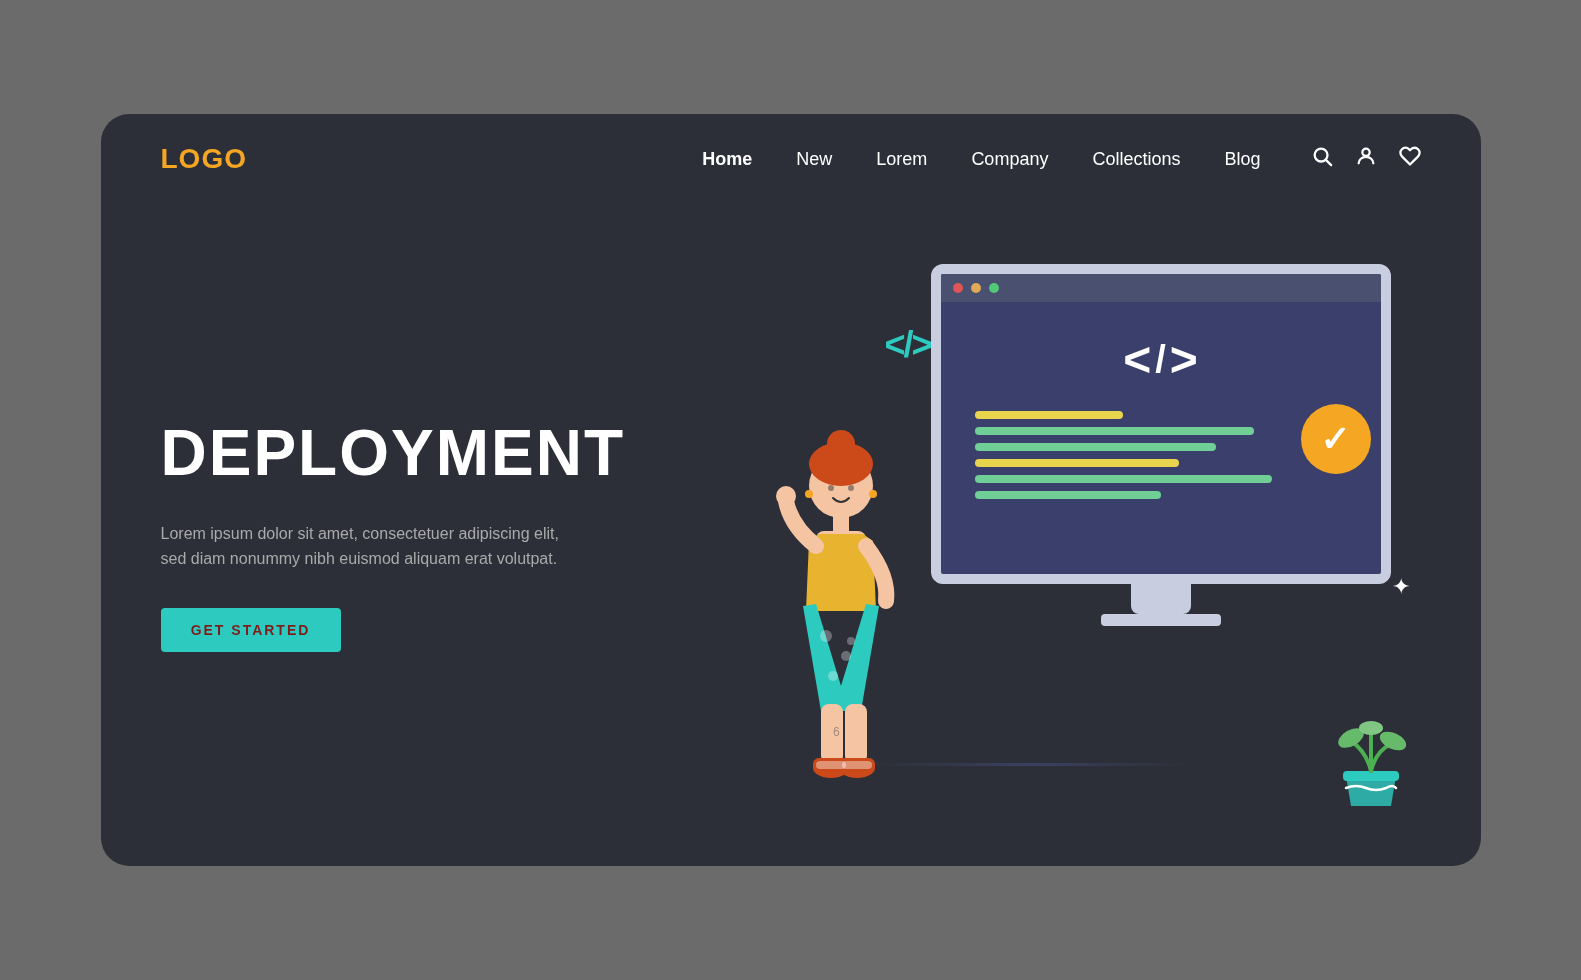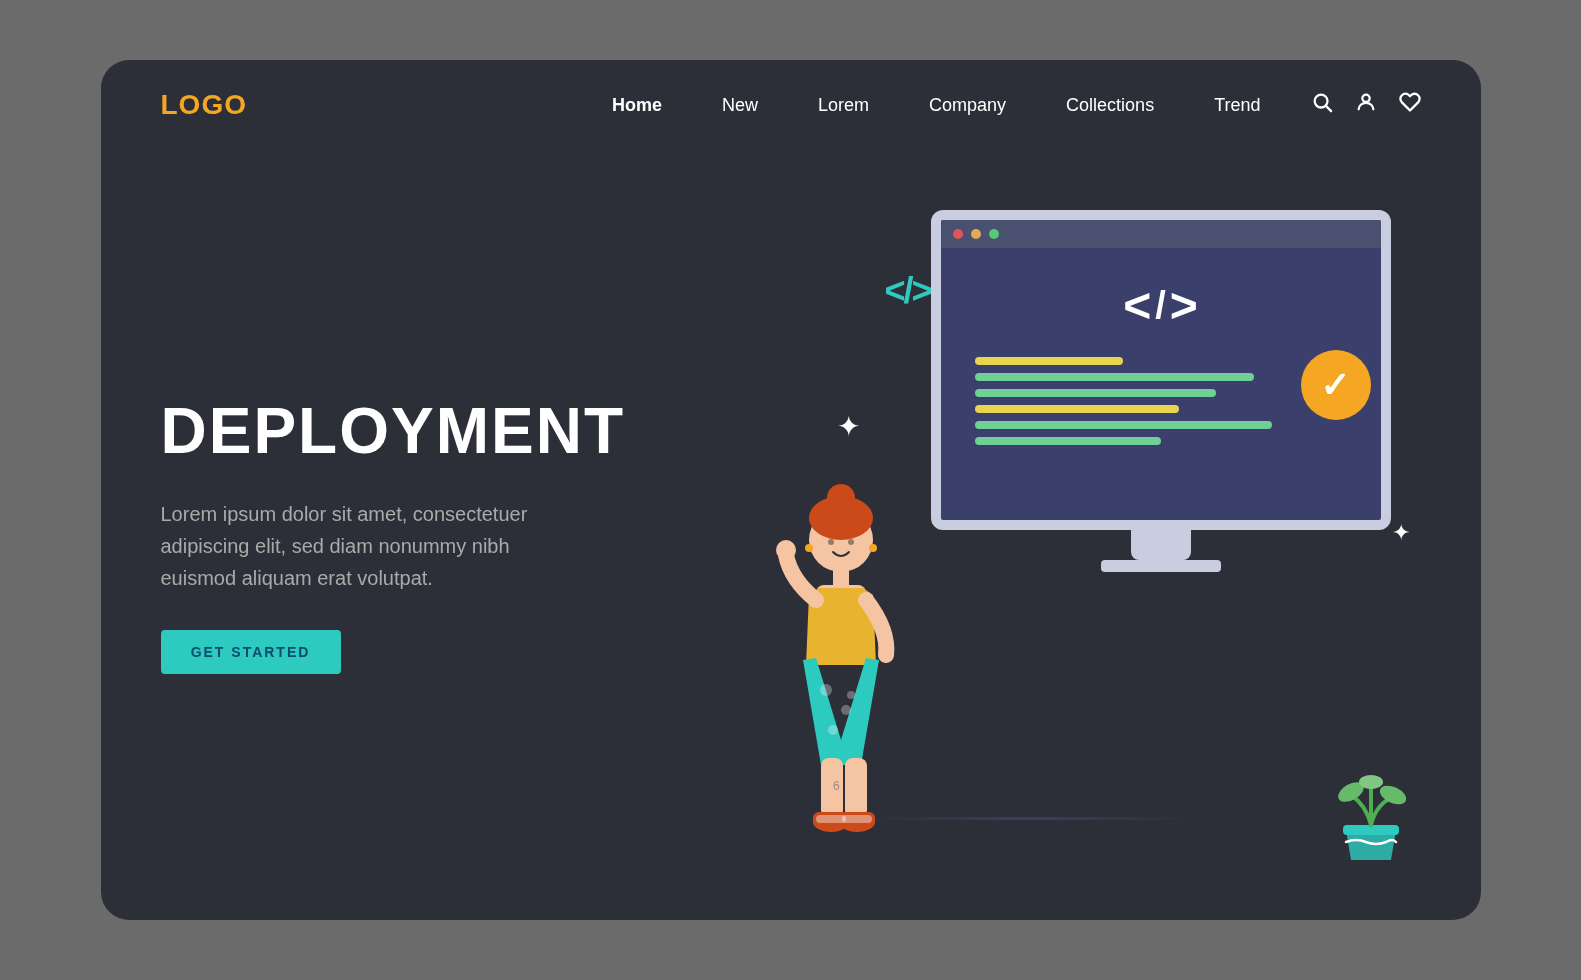--- a/index.html
+++ b/index.html
@@ -8,21 +8,21 @@
       background-color: #6b6b6b;
       display: flex;
       align-items: center;
       justify-content: center;
       min-height: 100vh;
       font-family: 'Arial', sans-serif;
     }
 
     .window {
       width: 1380px;
-      height: 860px;
+      height: 752px;
       background-color: #2d2f38;
       border-radius: 28px;
       overflow: hidden;
       position: relative;
       display: flex;
       flex-direction: column;
     }
 
     
     nav {
@@ -36,21 +36,21 @@
     .logo {
       font-size: 28px;
       font-weight: 800;
       color: #f5a623;
       margin-right: auto;
       letter-spacing: 1px;
     }
 
     .nav-links {
       display: flex;
-      gap: 60px;
+      gap: 44px;
       list-style: none;
       align-items: center;
     }
 
     .nav-links li a {
       color: #ffffff;
       text-decoration: none;
       font-size: 18px;
       font-weight: 400;
     }
@@ -92,32 +92,32 @@
 
     .hero-title {
       font-size: 64px;
       font-weight: 900;
       color: #ffffff;
       letter-spacing: 2px;
       line-height: 1.1;
     }
 
     .hero-description {
-      font-size: 20px;
+      font-size: 16px;
       color: #aaaaaa;
       line-height: 1.6;
       max-width: 400px;
       margin-bottom: 36px;
       margin-top: 32px;
     }
 
     .cta-button {
       display: inline-block;
       background-color: #2dcbbf;
-      color: #0c4a6e;
+      color: #7f1d1d;
       font-size: 14px;
       font-weight: 700;
       letter-spacing: 2px;
       padding: 14px 30px;
       border: none;
       border-radius: 4px;
       cursor: pointer;
       width: 180px;
       text-align: center;
     }
@@ -274,21 +274,21 @@
 
   <nav>
     <div class="logo">LOGO</div>
 
     <ul class="nav-links">
       <li><a href="#" class="active">Home</a></li>
       <li><a href="#">New</a></li>
       <li><a href="#">Lorem</a></li>
       <li><a href="#">Company</a></li>
       <li><a href="#">Collections</a></li>
-      <li><a href="#">Trend</a></li>
+      <li><a href="#">Blog</a></li>
     </ul>
 
     <div class="nav-icons">
       <span class="nav-icon">
         <svg width="22" height="22" viewBox="0 0 24 24" fill="none" stroke="white" stroke-width="2.5" stroke-linecap="round" stroke-linejoin="round">
             <circle cx="11" cy="11" r="7"></circle>
             <line x1="16.5" y1="16.5" x2="22" y2="22"></line>
           </svg>
       </span>
       <span class="nav-icon">

